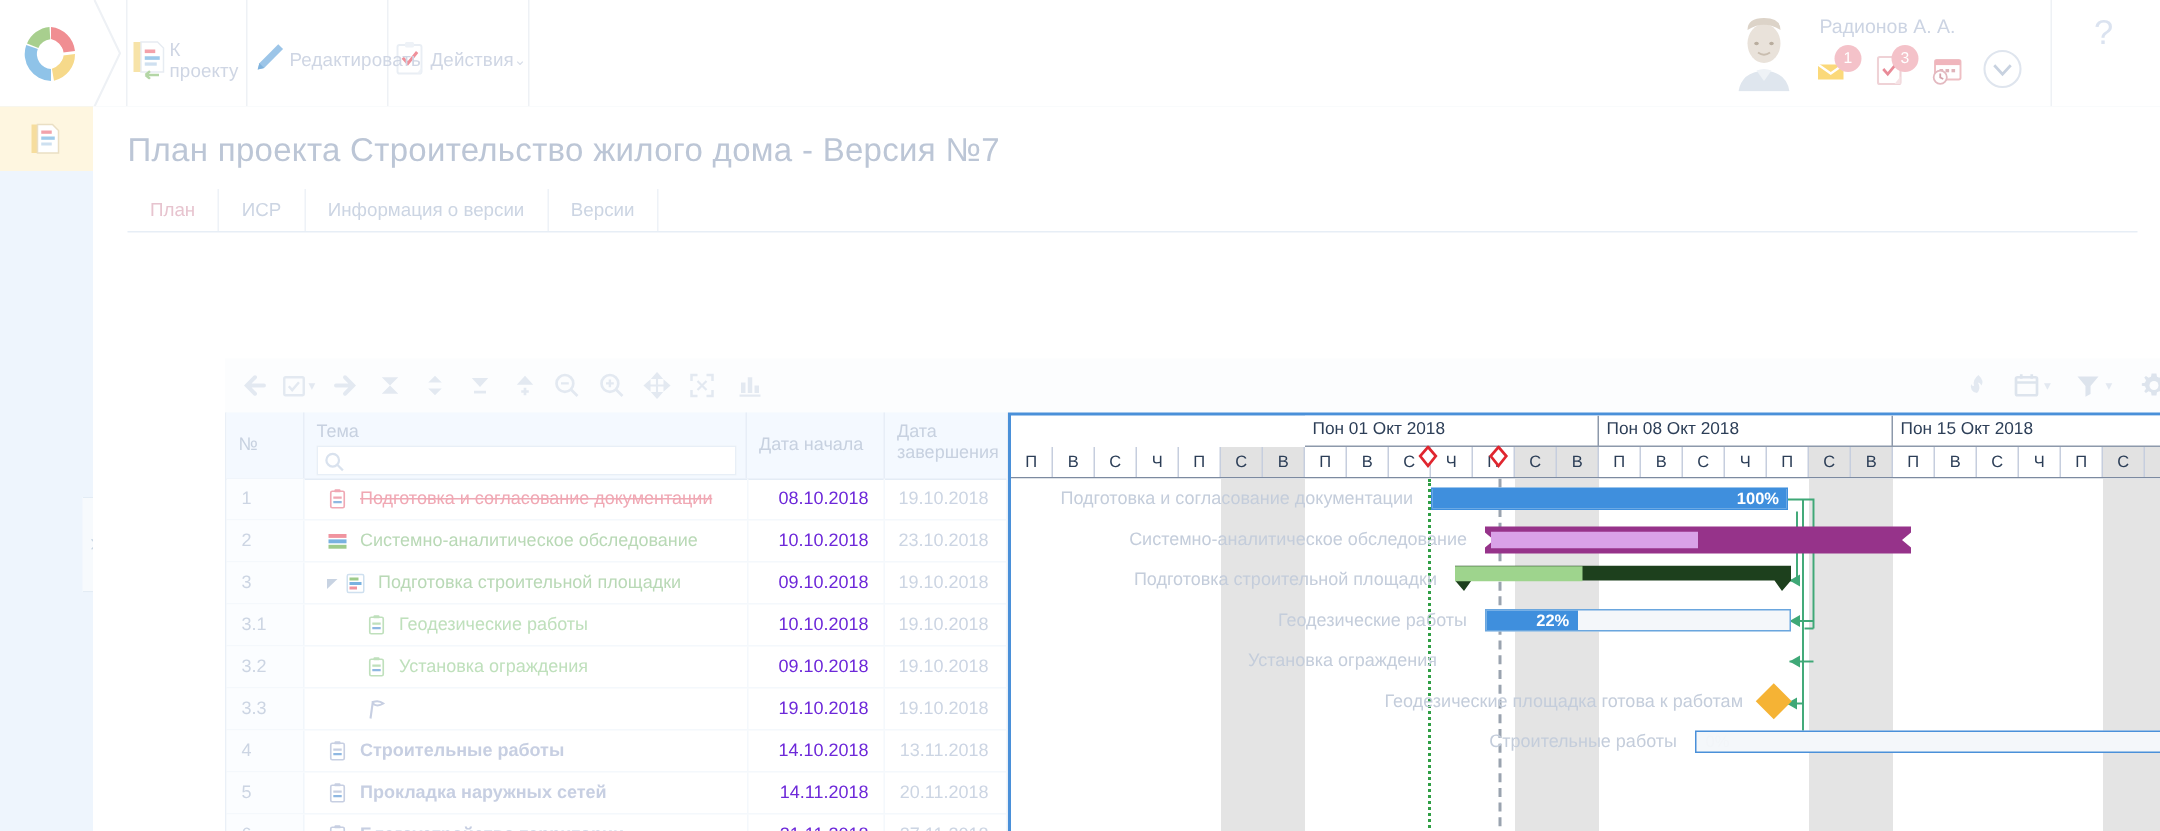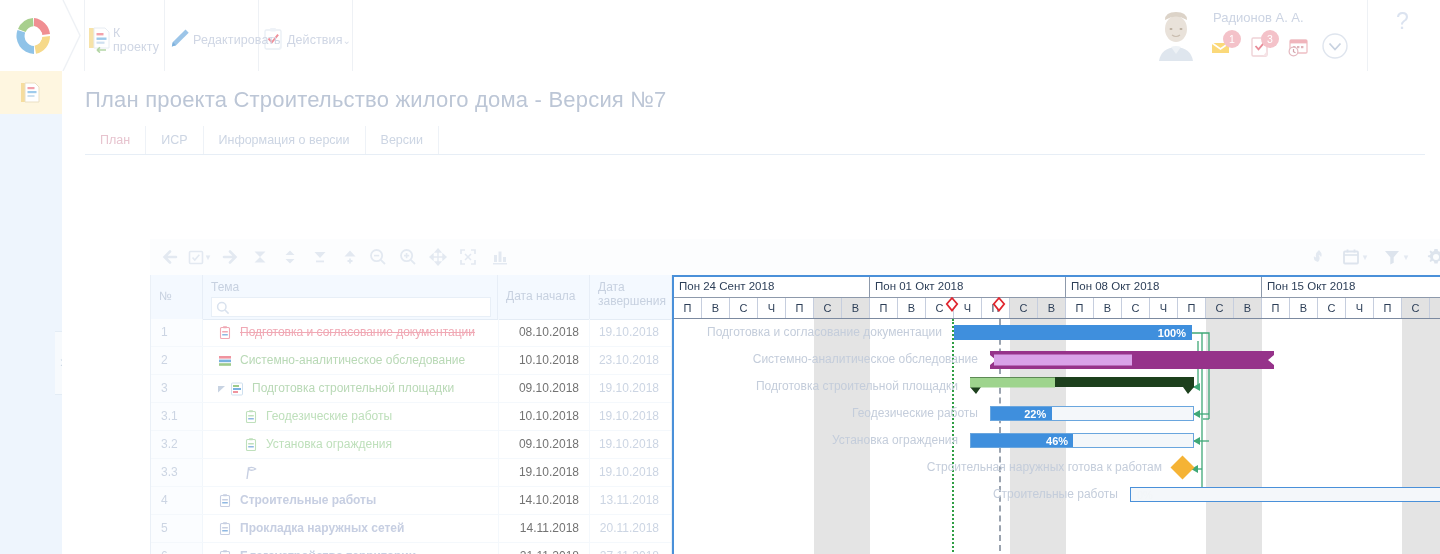--- a/index.html
+++ b/index.html
@@ -87,21 +87,21 @@
   .search-ico{position:absolute;left:4px;top:3px;}
 
   .rows{position:absolute;left:0;top:44px;width:520px;height:281px;overflow:hidden;}
   .row{position:relative;height:27px;border-bottom:1px solid #f4f8fc;}
   .row .c-no{position:absolute;left:0;top:0;width:52px;height:27px;
              font-size:12px;color:#ccd5e3;line-height:27px;padding-left:10px;box-sizing:border-box;
              border-right:1px solid #f1f6fb;background:#fbfdff;}
   .row .c-topic{position:absolute;left:52px;top:0;width:295px;height:27px;line-height:27px;
                 font-size:12px;white-space:nowrap;overflow:hidden;border-right:1px solid #f4f8fc;}
   .row .c-start{position:absolute;left:347px;top:0;width:92px;height:27px;line-height:27px;
-                font-size:12px;color:#737373;text-align:right;padding-right:10px;box-sizing:border-box;
+                font-size:12px;color:#6d28d9;text-align:right;padding-right:10px;box-sizing:border-box;
                 border-right:1px solid #f4f8fc;}
   .row .c-end{position:absolute;left:439px;top:0;width:81px;height:27px;line-height:27px;
               font-size:12px;color:#ccd5e3;text-align:right;padding-right:12px;box-sizing:border-box;}
   .topic-wrap{display:flex;align-items:center;height:27px;}
   .task-ico{width:16px;height:16px;margin-right:7px;flex:none;}
   .twisty{width:9px;height:9px;margin-right:3px;flex:none;}
   .t-label{font-size:12px;white-space:nowrap;overflow:hidden;text-overflow:ellipsis;}
 
   
   .gantt{position:absolute;left:522px;top:36px;width:808px;height:344px;
@@ -576,21 +576,20 @@
               </div>
               <div class="c-start">21.11.2018</div>
               <div class="c-end">27.11.2018</div>
             </div>
           </div>
 
       </div>
 
       <div class="gantt">
         <div class="gantt-head" id="gantt-head">
-            <div class="wk" style="left: 0px; width: 196px;">Пон 24 Сент 2018</div>
             <div class="dcell" style="left: 0px;">П</div>
             <div class="dcell" style="left: 28px;">В</div>
             <div class="dcell" style="left: 56px;">С</div>
             <div class="dcell" style="left: 84px;">Ч</div>
             <div class="dcell" style="left: 112px;">П</div>
             <div class="dcell we" style="left: 140px;">С</div>
             <div class="dcell we" style="left: 168px;">В</div>
             <div class="wk" style="left: 196px; width: 196px;">Пон 01 Окт 2018</div>
             <div class="dcell" style="left: 196px;">П</div>
             <div class="dcell" style="left: 224px;">В</div>
@@ -681,27 +680,23 @@
             </div>
             <div class="grow" style="top: 81px;">
               <div class="grow-label" style="right: 494px;">Геодезические работы</div>
               <div class="bar" style="left: 316px; width: 204px; background: rgb(244, 247, 250); border: 1px solid rgb(106, 166, 222);">
                 <div style="position: absolute; left: 0px; top: 0px; height: 100%; width: 30%; background: rgb(63, 143, 221);"></div>
                 <div class="bar-pct" style="right: 146.8px;">22%</div>
               </div>
             </div>
             <div class="grow" style="top: 108px;">
               <div class="grow-label" style="right: 514px;">Установка ограждения</div>
-              <div class="bar" style="left: 296px; width: 224px; background: rgb(244, 247, 250); border: 1px solid rgb(106, 166, 222);">
-                <div style="position: absolute; left: 0px; top: 0px; height: 100%; width: 46%; background: rgb(63, 143, 221);"></div>
-                <div class="bar-pct" style="right: 124.96px;">46%</div>
-              </div>
             </div>
             <div class="grow" style="top: 135px;">
-              <div class="grow-label" style="right: 310px;">Строительная наружных готова к работам</div>
+              <div class="grow-label" style="right: 310px;">Геодезические площадка готова к работам</div>
               <div class="milestone" style="left: 500px; background: rgb(245, 179, 53);"></div>
             </div>
             <div class="grow" style="top: 162px;">
               <div class="grow-label" style="right: 354px;">Строительные работы</div>
               <div class="bar" style="left: 456px; width: 430px; background: rgb(244, 247, 250); border: 1px solid rgb(74, 144, 217);">
                 <div style="position: absolute; left: 0px; top: 0px; height: 100%; width: 0%; background: rgb(63, 143, 221);"></div>
                 <div class="bar-pct dim">0%</div>
               </div>
             </div>
           </div>

